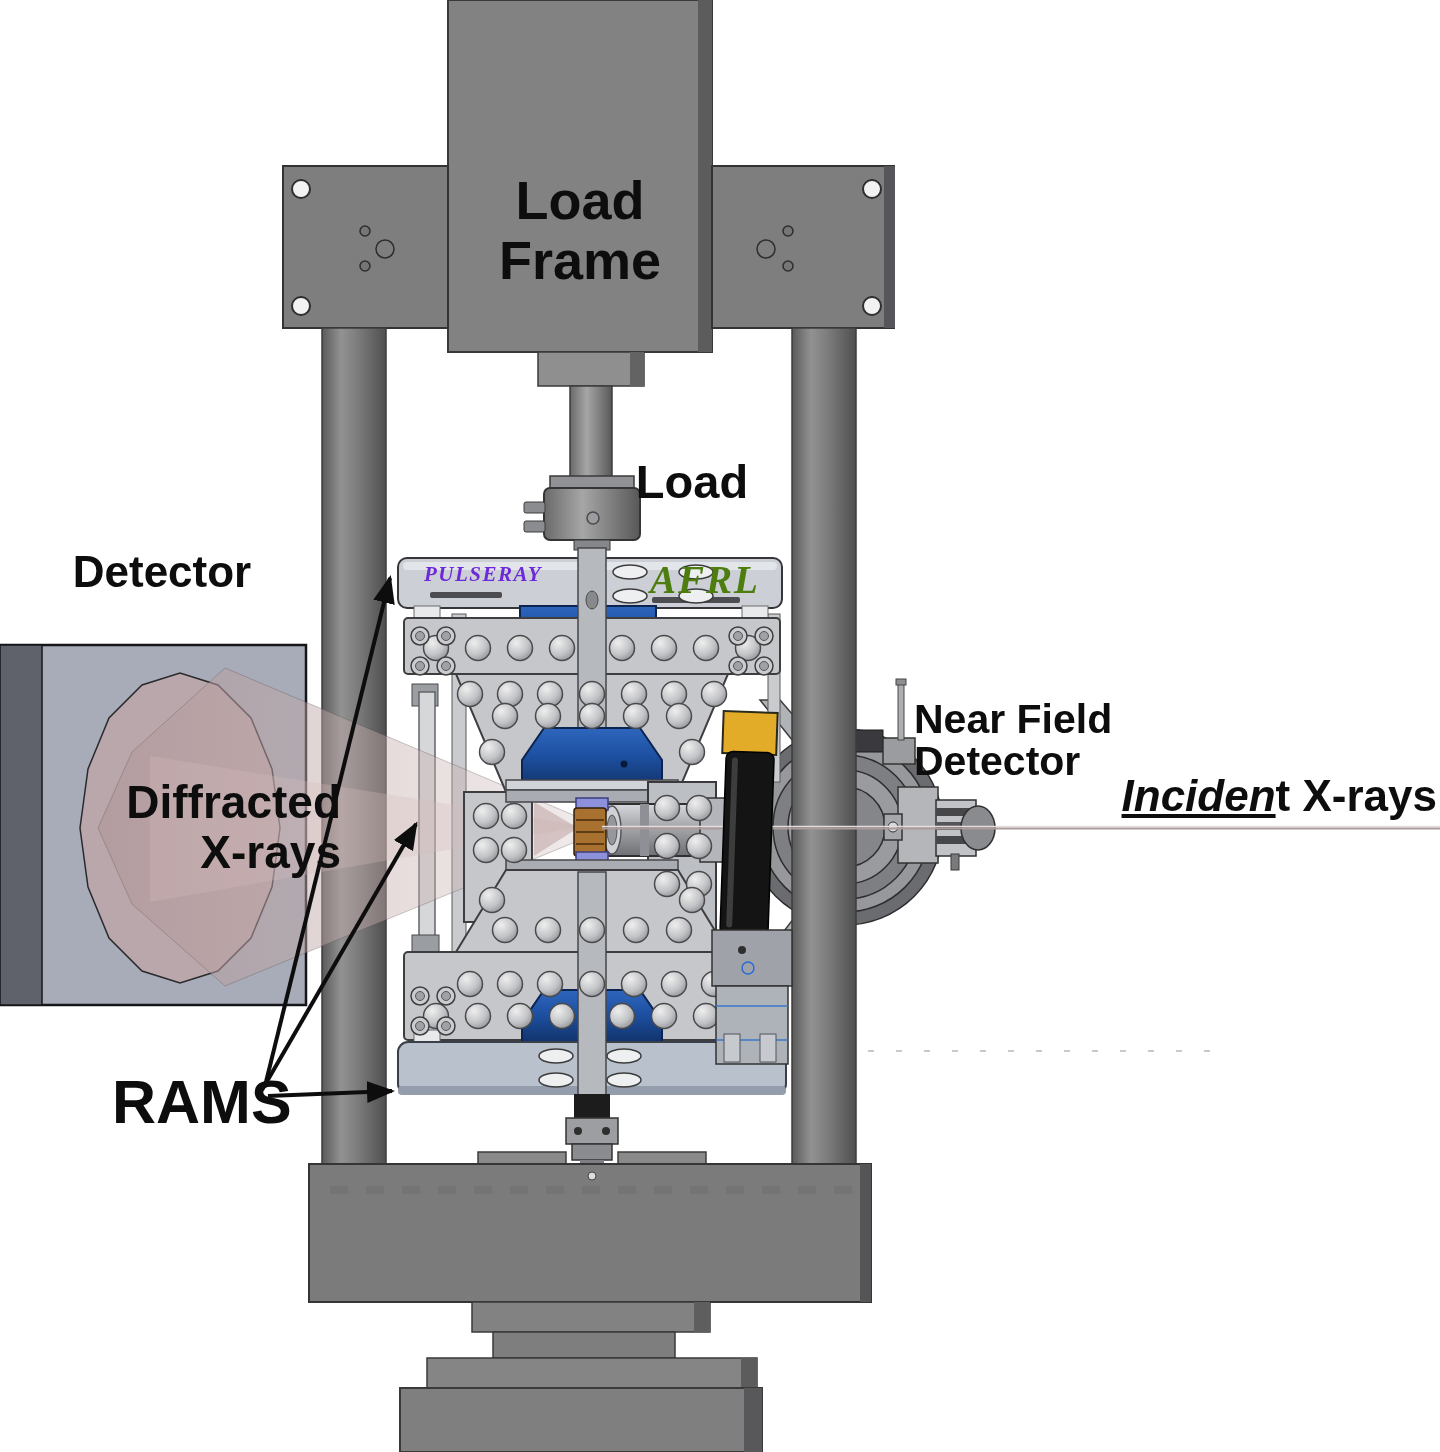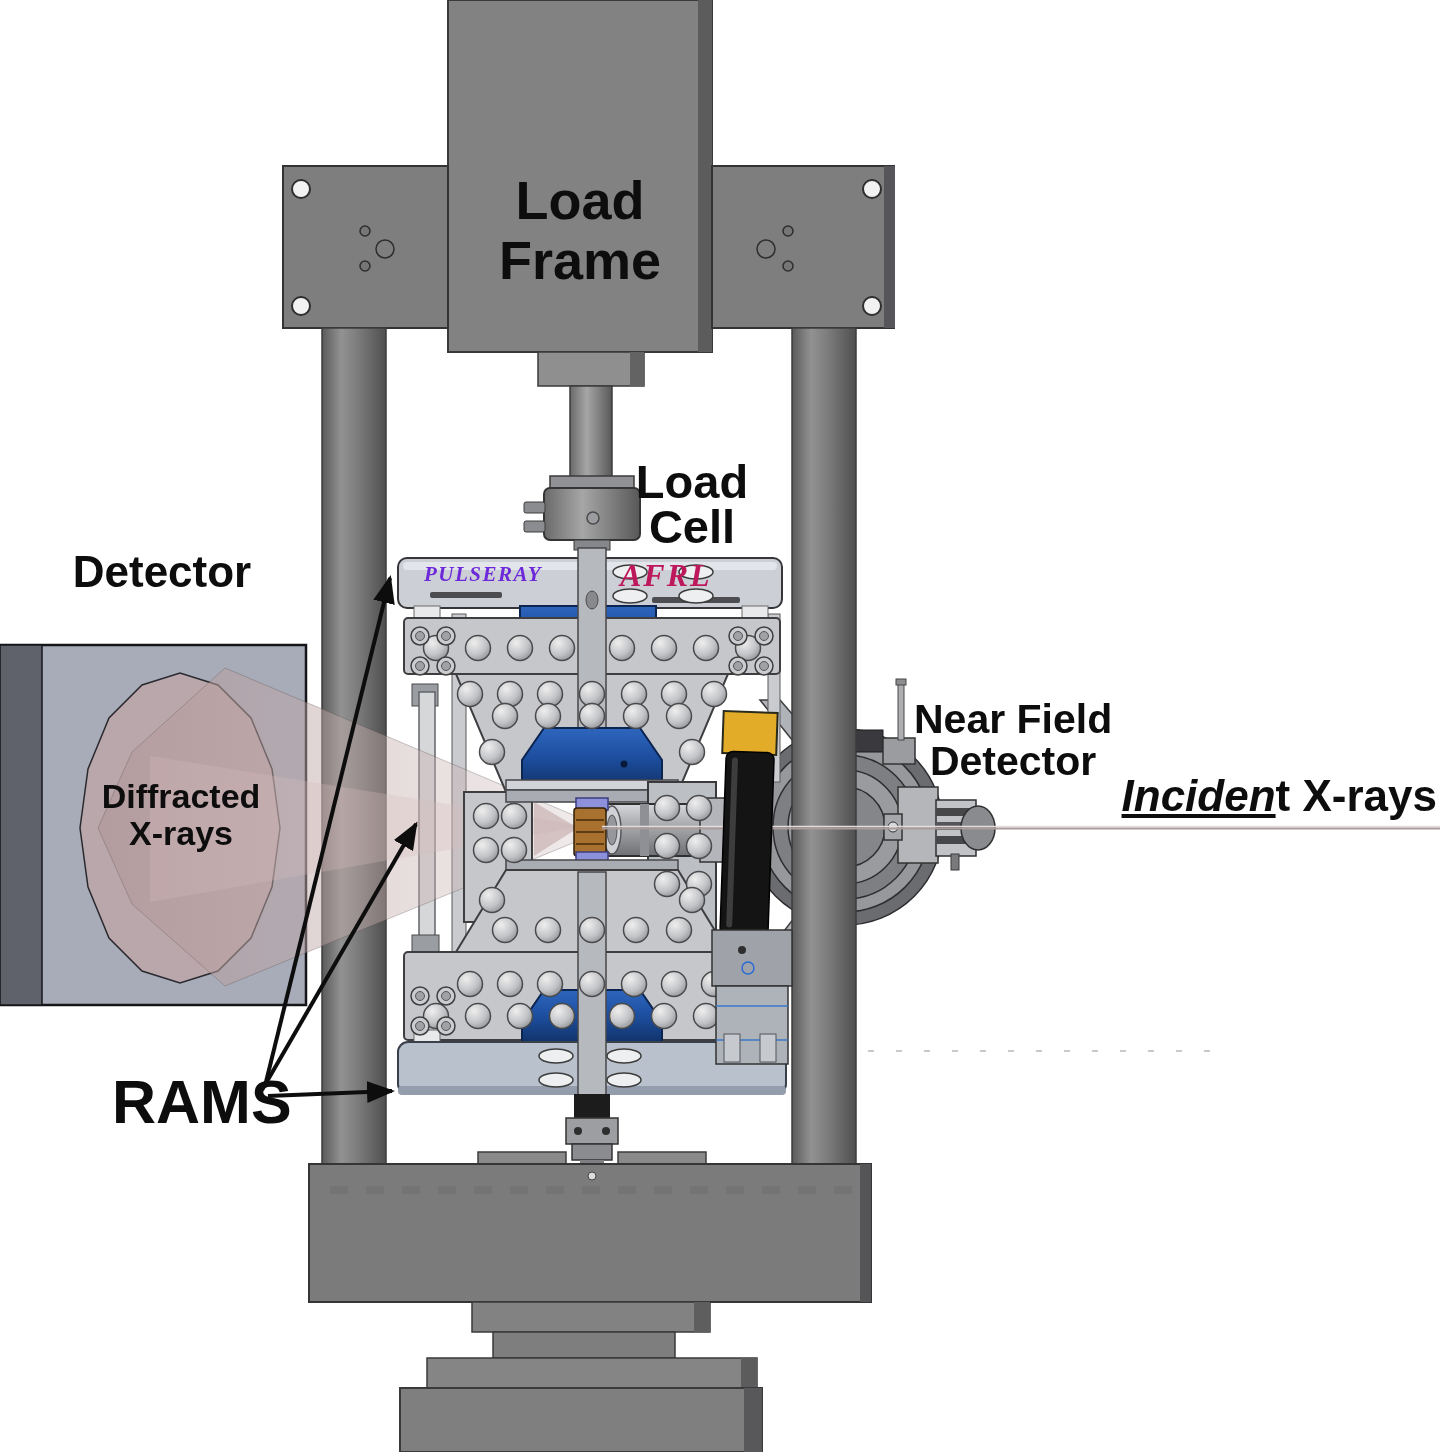--- a/index.html
+++ b/index.html
@@ -5,29 +5,29 @@
   html,body{margin:0;padding:0;background:#ffffff;}
   #stage{position:relative;width:1440px;height:1452px;background:#ffffff;overflow:hidden;
          font-family:"Liberation Sans",sans-serif;border-radius:30px;}
   #machine-svg{position:absolute;left:0;top:0;z-index:1;}
   .lbl{position:absolute;z-index:2;font-weight:bold;color:#0d0d0d;line-height:1.0;
        white-space:nowrap;letter-spacing:0px;}
   .lbl .ln{display:block;}
   #lbl-load-frame{left:448px;top:170px;width:264px;text-align:center;font-size:54px;line-height:1.12;}
   #lbl-load-cell{left:592px;top:460px;width:200px;text-align:center;font-size:47px;line-height:0.95;}
   #lbl-far-field{left:0px;top:550px;width:324px;text-align:center;font-size:44px;line-height:1.0;}
-  #lbl-diffracted{left:21px;top:778px;width:320px;text-align:center;font-size:34px;line-height:1.08;}
-  #lbl-near-field{left:914px;top:698px;font-size:41px;line-height:1.03;text-align:center;}
+  #lbl-diffracted{left:21px;top:778px;width:320px;text-align:right;font-size:46px;line-height:1.08;}
+  #lbl-near-field{left:914px;top:698px;font-size:41px;line-height:1.03;text-align:left;}
   #lbl-incident{right:3px;top:774px;font-size:44px;text-align:right;}
   #lbl-incident .it{font-style:italic;text-decoration:underline;}
   #lbl-rams{left:112px;top:1072px;font-size:61px;}
   .brand{position:absolute;z-index:2;font-family:"Liberation Serif",serif;
          font-style:italic;font-weight:bold;}
   #brand-pulseray{left:424px;top:562px;font-size:21px;letter-spacing:1.5px;color:#6d28d9;}
-  #brand-afrl{left:620px;top:557px;font-size:32px;letter-spacing:2px;color:#be185d;}
+  #brand-afrl{left:650px;top:557px;font-size:39px;letter-spacing:2px;color:#4d7c0f;}
 </style>
 </head>
 <body>
 
 <div id="stage">
 
 <svg id="machine-svg" width="1440" height="1452" viewBox="0 0 1440 1452" xmlns="http://www.w3.org/2000/svg">
   <defs>
     <linearGradient id="colG" x1="0" y1="0" x2="1" y2="0">
       <stop offset="0" stop-color="#5a5a5a"></stop>
@@ -380,21 +380,20 @@
   </g>
 </svg>
 
 <div class="lbl" id="lbl-load-frame">
   <span class="ln">Load</span>
   <span class="ln">Frame</span>
 </div>
 
 <div class="lbl" id="lbl-load-cell">
   <span class="ln">Load</span>
-  <span class="ln">Cell</span>
 </div>
 
 <div class="lbl" id="lbl-far-field">
   <span class="ln">Detector</span>
 </div>
 
 <div class="lbl" id="lbl-diffracted">
   <span class="ln">Diffracted</span>
   <span class="ln">X-rays</span>
 </div>

